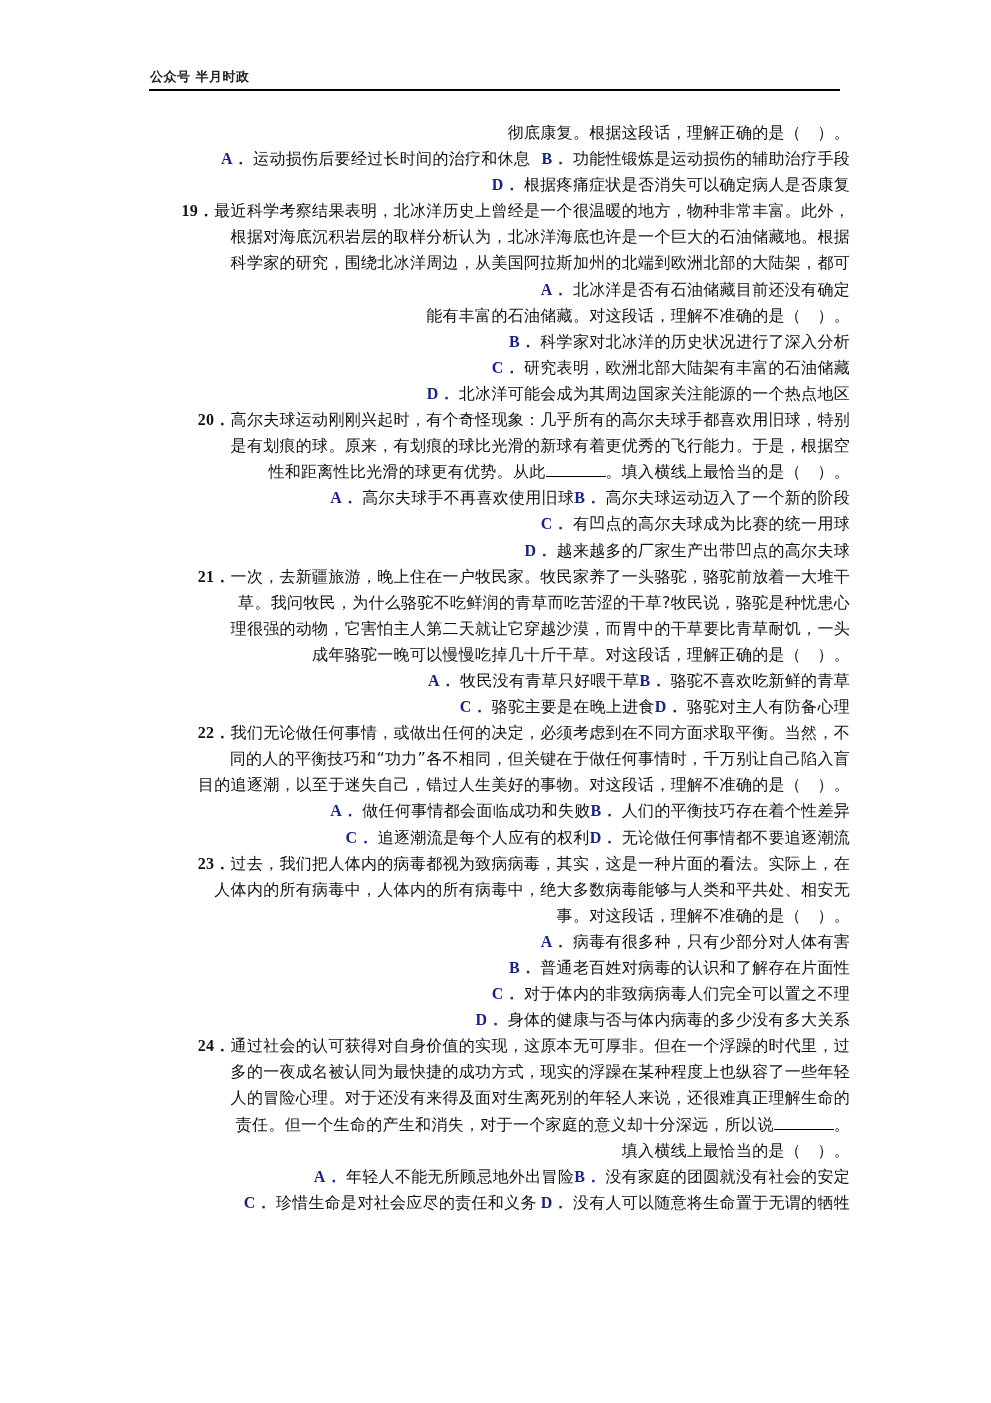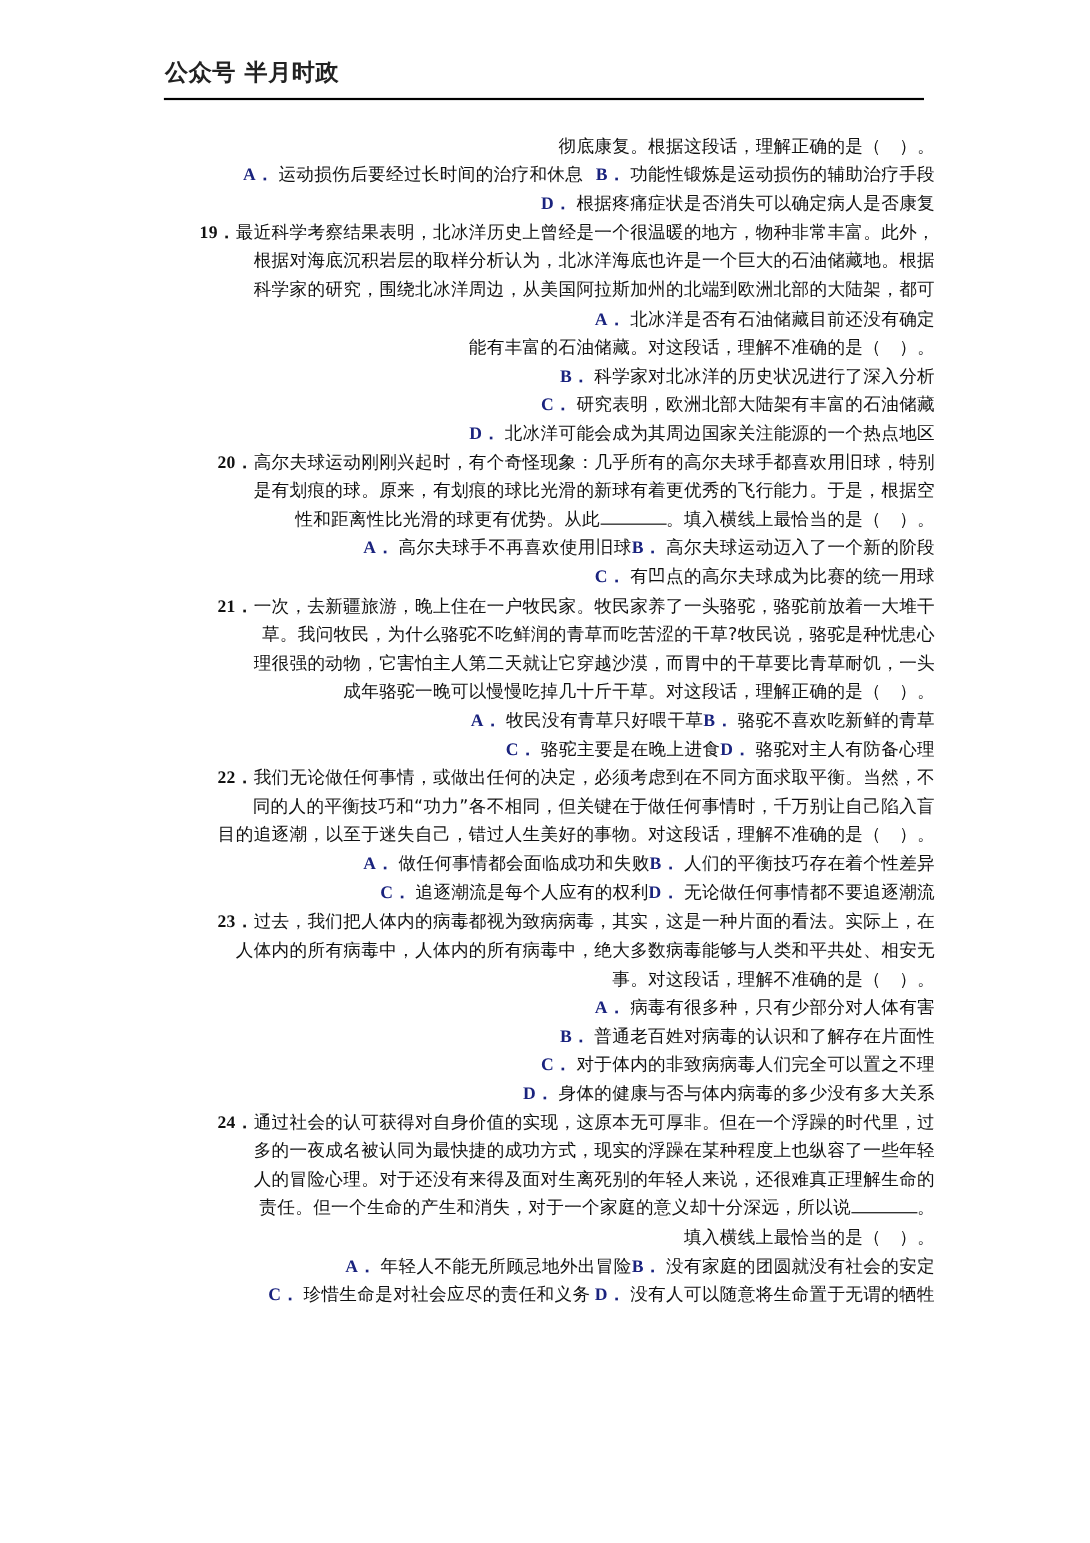--- a/index.html
+++ b/index.html
@@ -1,18 +1,18 @@
 <!DOCTYPE html>
 <html><head>
 <meta charset="utf-8">
 <style>
   html, body { margin: 0; padding: 0; background: #ffffff; }
   body { width: 991px; height: 1403px; position: relative; overflow: hidden;
          font-family: "DejaVu Sans", sans-serif; color: #111; }
-  .header { position: absolute; left: 150px; top: 52px; font-size: 21px; font-weight: bold; color: #222; letter-spacing: 0.5px; }
+  .header { position: absolute; left: 150px; top: 68px; font-size: 13px; font-weight: bold; color: #222; letter-spacing: 0.5px; }
   .rule { position: absolute; left: 149px; top: 89px; width: 691px; height: 2px; background: #000; }
   .content { position: absolute; left: 150px; top: 120px; width: 700px; font-size: 16px; text-align: right; }
   .line { height: 26.1px; line-height: 26.1px; white-space: nowrap; letter-spacing: 0.3px; }
   .ind1 { padding-left: 36px; }
   .ind-opt { padding-left: 36px; }
   .qnum { font-family: "Liberation Serif", serif; font-weight: bold; font-size: 16px; margin-top: 32px; }
   .optl { font-family: "Liberation Serif", serif; font-weight: bold; color: #1a237e; margin-right: 4px; }
   .opt { display: inline-block; }
   .opt.half { width: 292px; }
   .blank { display: inline-block; width: 60px; border-bottom: 1.5px solid #000; height: 16px; vertical-align: baseline; }
@@ -41,20 +41,21 @@
   <div class="line ind-opt"><span class="optl">C．</span><span>研究表明，欧洲北部大陆架有丰富的石油储藏</span></div>
   <div class="line ind-opt"><span class="optl">D．</span><span>北冰洋可能会成为其周边国家关注能源的一个热点地区</span></div>
 
   <div class="line"><span class="qnum">20．</span><span>高尔夫球运动刚刚兴起时，有个奇怪现象：几乎所有的高尔夫球手都喜欢用旧球，特别</span></div>
   <div class="line ind1">是有划痕的球。原来，有划痕的球比光滑的新球有着更优秀的飞行能力。于是，根据空</div>
   <div class="line ind1"><span>性和距离性比光滑的球更有优势。从此</span><span class="blank"></span><span>。填入横线上最恰当的是（　）。</span></div>
   <div class="line ind-opt">
     <span class="opt half"><span class="optl">A．</span><span>高尔夫球手不再喜欢使用旧球</span></span><span class="opt"><span class="optl">B．</span><span>高尔夫球运动迈入了一个新的阶段</span></span>
   </div>
   <div class="line ind-opt"><span class="optl">C．</span><span>有凹点的高尔夫球成为比赛的统一用球</span></div>
+  <div class="line ind-opt"><span class="optl">D．</span><span>越来越多的厂家生产出带凹点的高尔夫球</span></div>
 
   <div class="line"><span class="qnum">21．</span><span>一次，去新疆旅游，晚上住在一户牧民家。牧民家养了一头骆驼，骆驼前放着一大堆干</span></div>
   <div class="line ind1">草。我问牧民，为什么骆驼不吃鲜润的青草而吃苦涩的干草?牧民说，骆驼是种忧患心</div>
   <div class="line ind1">理很强的动物，它害怕主人第二天就让它穿越沙漠，而胃中的干草要比青草耐饥，一头</div>
   <div class="line ind1">成年骆驼一晚可以慢慢吃掉几十斤干草。对这段话，理解正确的是（　）。</div>
   <div class="line ind-opt">
     <span class="opt half"><span class="optl">A．</span><span>牧民没有青草只好喂干草</span></span><span class="opt"><span class="optl">B．</span><span>骆驼不喜欢吃新鲜的青草</span></span>
   </div>
   <div class="line ind-opt">
     <span class="opt half"><span class="optl">C．</span><span>骆驼主要是在晚上进食</span></span><span class="opt"><span class="optl">D．</span><span>骆驼对主人有防备心理</span></span>

